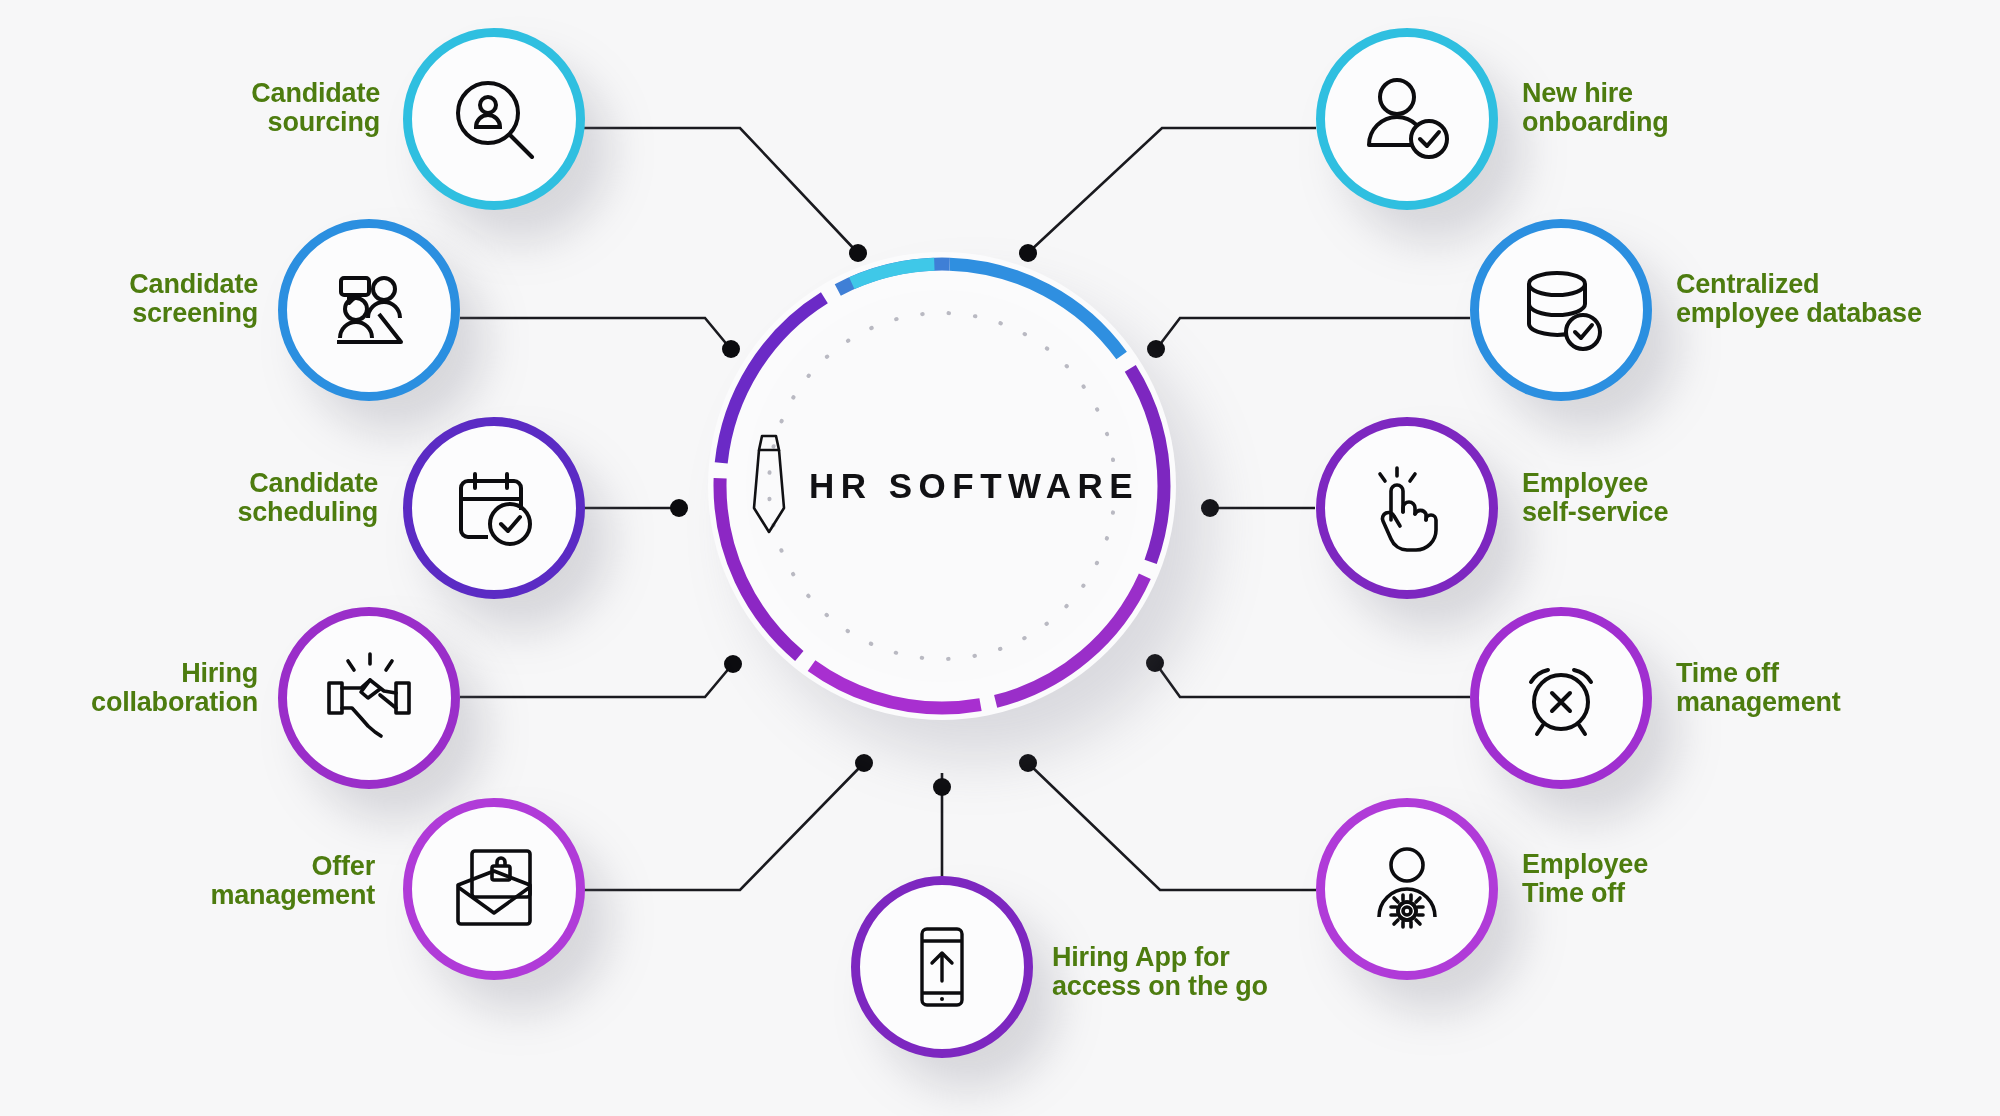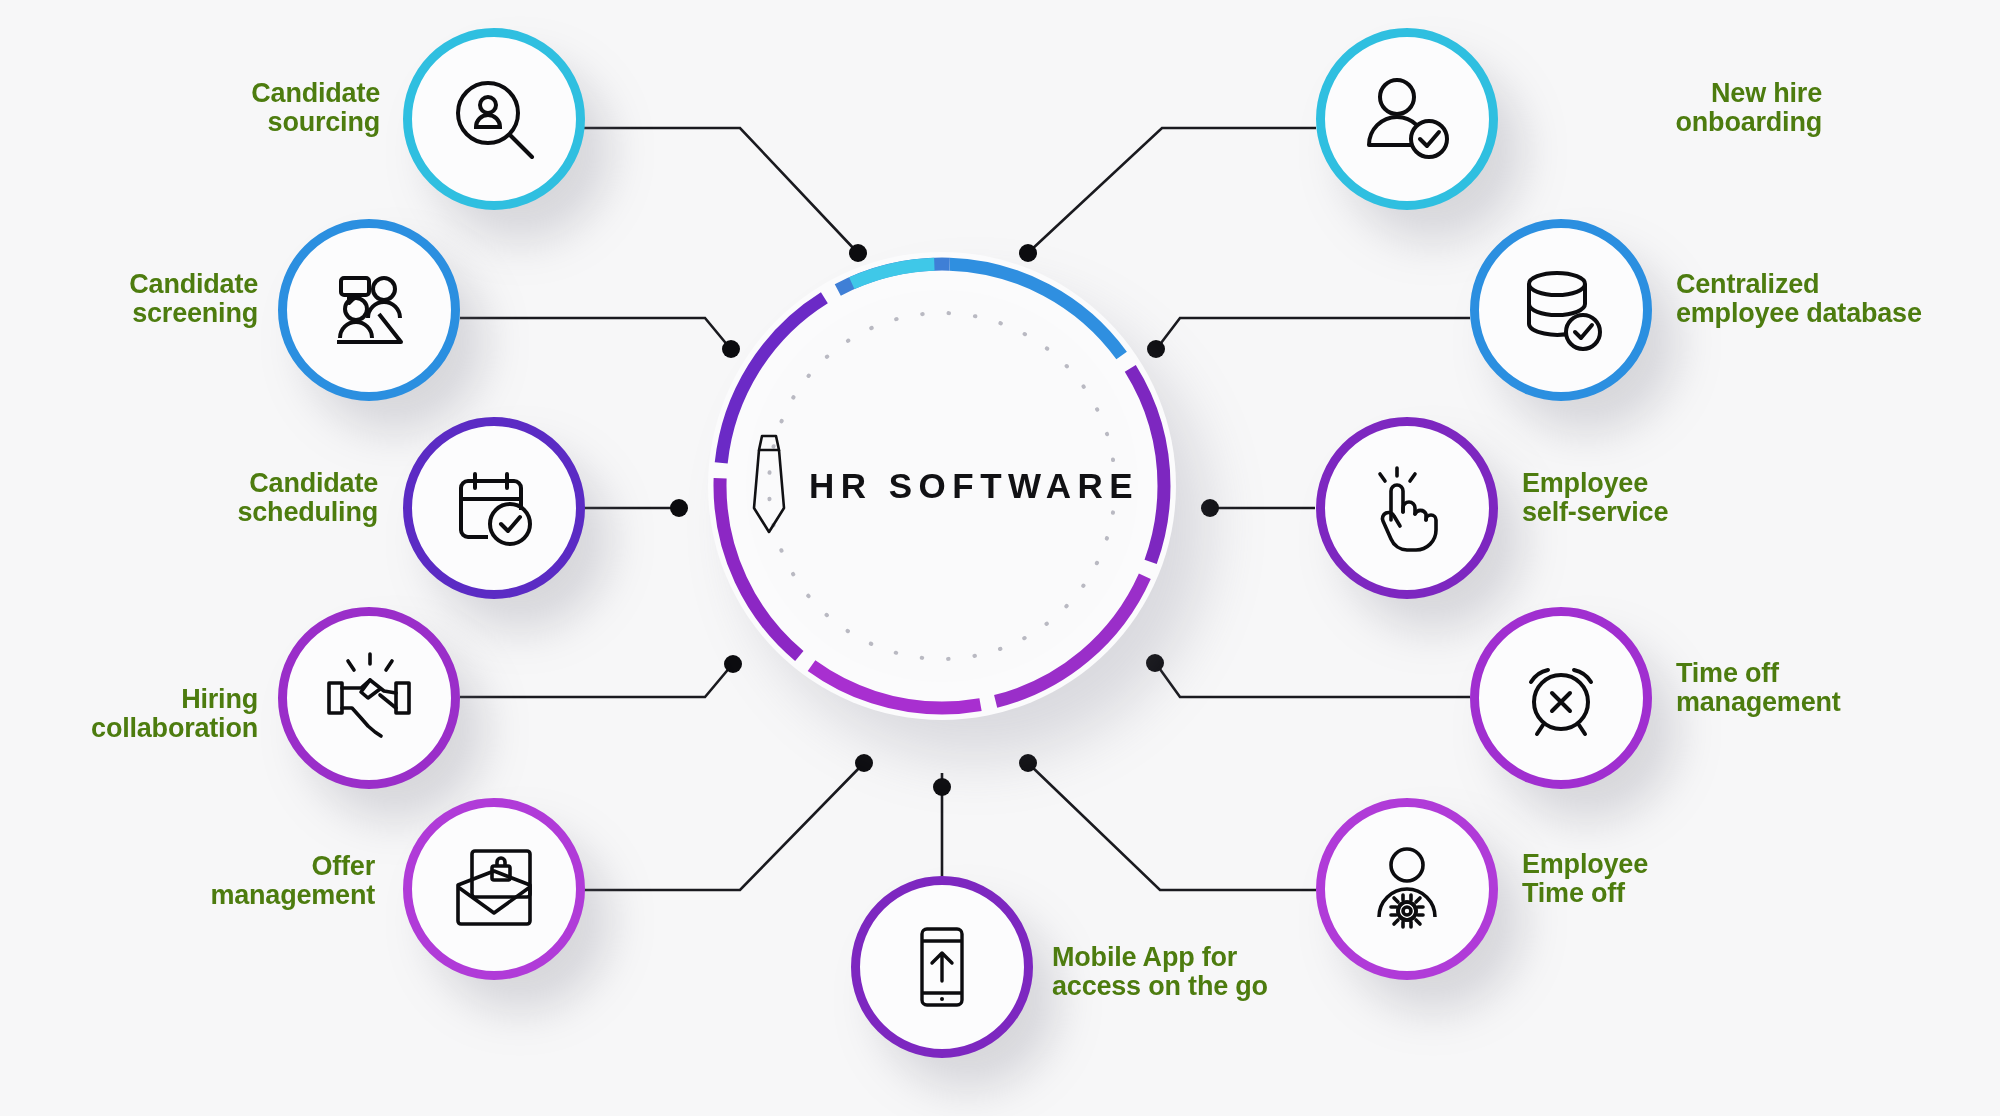--- a/index.html
+++ b/index.html
@@ -189,21 +189,21 @@
         <path d="M49 14 V4 M33 20 L27 11 M65 20 L71 11"></path>
         <rect x="8" y="33" width="13" height="30"></rect>
         <rect x="75" y="33" width="13" height="30"></rect>
         <path d="M21 38 H40 l9 -8 14 11 12 2"></path>
         <path d="M21 58 h10 l9 10 M40 68 l7 8 M47 76 l7 6 M54 82 l6 4"></path>
         <path d="M75 58 L59 45"></path>
         <path d="M49 30 L40 42 l7 6 12 -9"></path>
       </svg>
     </span>
   </div>
-  <div class="label r" style="left:0px;top:685px;width:258px;">Hiring
+  <div class="label r" style="left:0px;top:659px;width:258px;">Hiring
 collaboration</div>
 
   <div class="node" style="left:403px;top:798px;width:182px;height:182px;border:9px solid #b03bd8;">
     <span>
       <svg width="96" height="96" viewBox="0 0 96 96" fill="none" stroke="#0c0c0f" stroke-width="3.6" stroke-linejoin="round">
         <rect x="26" y="10" width="58" height="46" rx="3"></rect>
         <rect x="46" y="25" width="18" height="14" rx="2"></rect>
         <path d="M51 25 v-4 a4 4 0 0 1 8 0 v4"></path>
         <path d="M12 44 L48 30 L84 44 V80 a3 3 0 0 1 -3 3 H15 a3 3 0 0 1 -3 -3 Z"></path>
         <path d="M12 46 L48 72 L84 46"></path>
@@ -216,34 +216,34 @@
   <div class="node" style="left:851px;top:876px;width:182px;height:182px;border:9px solid #7d27c0;">
     <span>
       <svg width="88" height="88" viewBox="0 0 88 88" fill="none" stroke="#0c0c0f" stroke-width="3.4" stroke-linejoin="round">
         <rect x="24" y="6" width="40" height="76" rx="5"></rect>
         <path d="M24 18 H64 M24 70 H64"></path>
         <circle cx="44" cy="76" r="2" fill="#0c0c0f" stroke="none"></circle>
         <path d="M44 58 V30 M34 40 L44 30 L54 40" stroke-linecap="round"></path>
       </svg>
     </span>
   </div>
-  <div class="label l" style="left:1052px;top:943px;width:300px;">Mobile App for
+  <div class="label l" style="left:1052px;top:943px;width:300px;">Hiring App for
 access on the go</div>
 
   <div class="node" style="left:1316px;top:28px;width:182px;height:182px;border:9px solid #2fbfe0;">
     <span>
       <svg width="96" height="96" viewBox="0 0 96 96" fill="none" stroke="#0c0c0f" stroke-width="4" stroke-linejoin="round">
         <circle cx="38" cy="26" r="17"></circle>
         <path d="M10 74 a28 28 0 0 1 56 0 z"></path>
         <circle cx="70" cy="68" r="18" fill="#fcfcfd"></circle>
         <path d="M61 68 L68 75 L80 61" stroke-linecap="round"></path>
       </svg>
     </span>
   </div>
-  <div class="label l" style="left:1522px;top:79px;width:300px;text-align:right;">New hire
+  <div class="label l" style="left:1522px;top:79px;width:300px;">New hire
 onboarding</div>
 
   <div class="node" style="left:1470px;top:219px;width:182px;height:182px;border:9px solid #2b8fe0;">
     <span>
       <svg width="96" height="96" viewBox="0 0 96 96" fill="none" stroke="#0c0c0f" stroke-width="4" stroke-linejoin="round">
         <ellipse cx="44" cy="22" rx="28" ry="11"></ellipse>
         <path d="M16 22 V42 a28 11 0 0 0 56 0 V22"></path>
         <path d="M16 42 V62 a28 11 0 0 0 44 8.8"></path>
         <circle cx="70" cy="70" r="17" fill="#fcfcfd"></circle>
         <path d="M62 70 L68 76 L79 63" stroke-linecap="round"></path>

